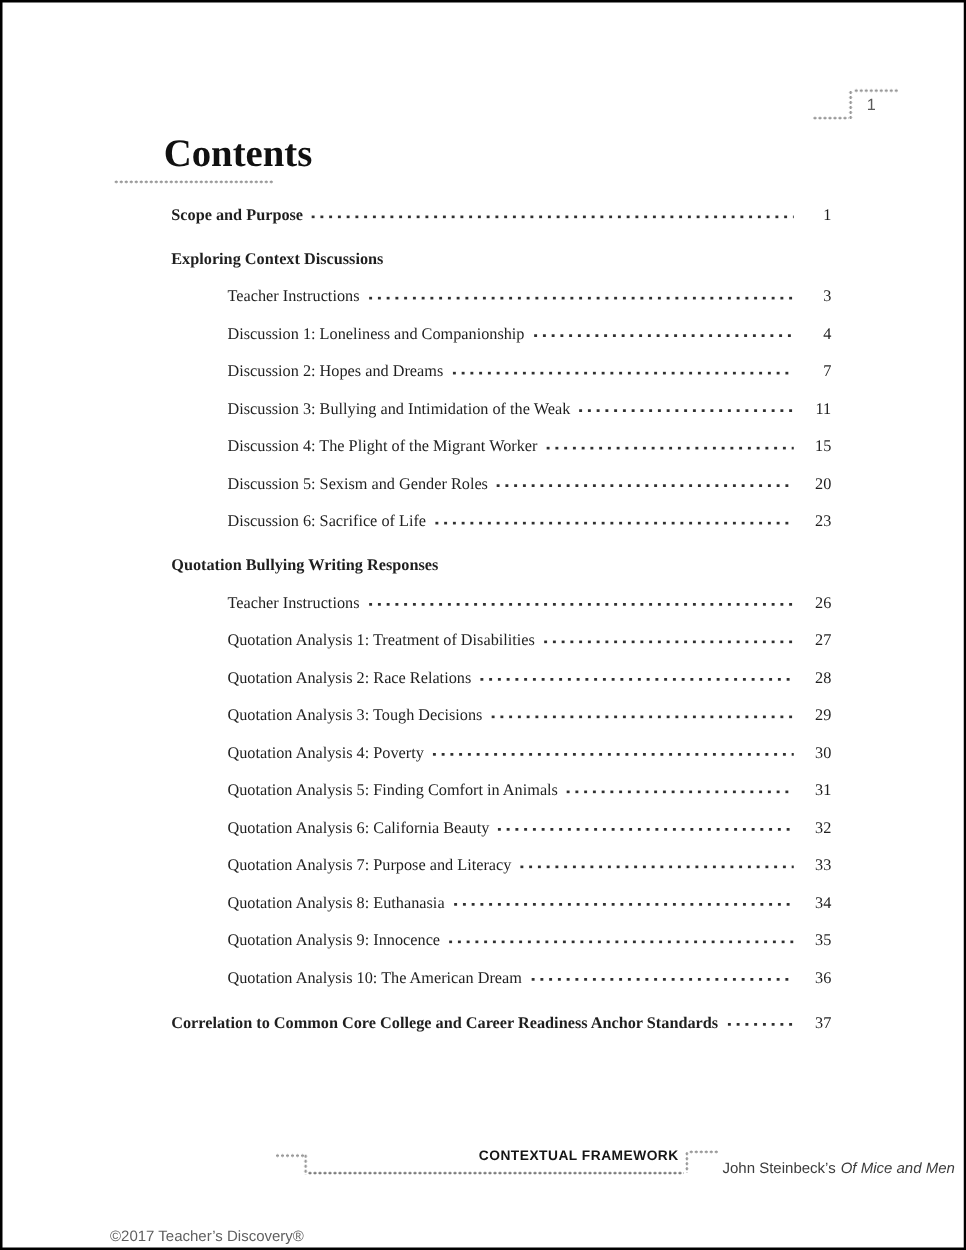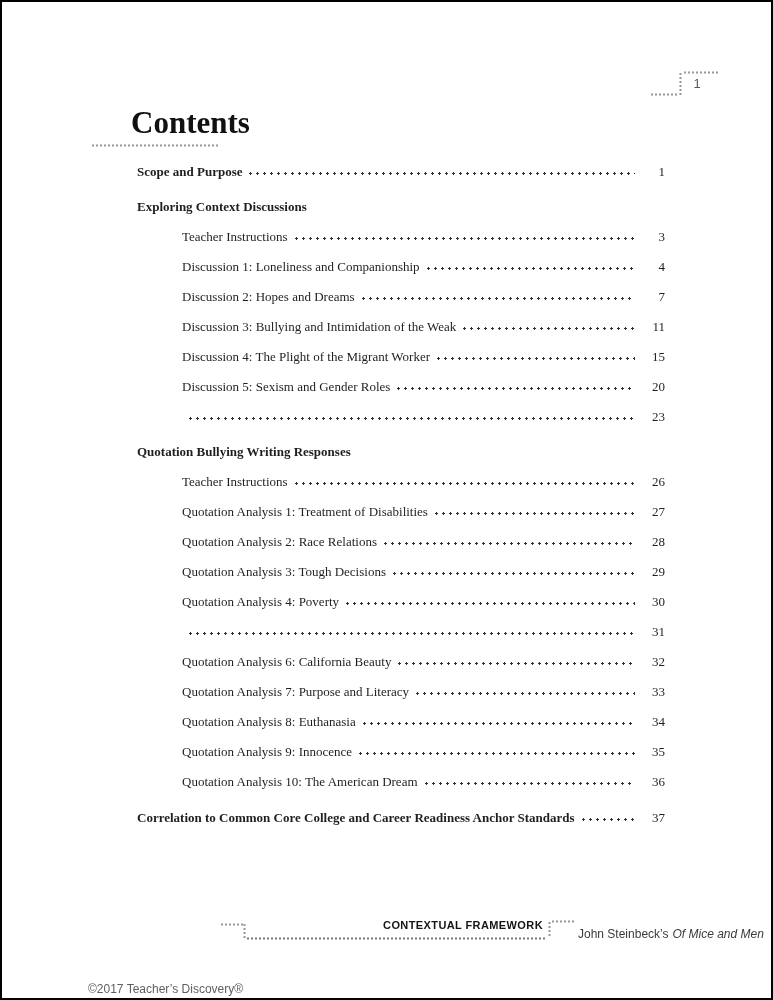--- a/index.html
+++ b/index.html
@@ -177,20 +177,21 @@
       <span class="toc-page">15</span>
     </div>
 
     <div class="toc-row indent">
       <span class="toc-label">Discussion 5: Sexism and Gender Roles</span>
       <span class="toc-dots"></span>
       <span class="toc-page">20</span>
     </div>
 
     <div class="toc-row indent">
+      <span class="toc-label">Discussion 6: Sacrifice of Life</span>
       <span class="toc-dots"></span>
       <span class="toc-page">23</span>
     </div>
 
     <div class="toc-row section bold">
       <span class="toc-label">Quotation Bullying Writing Responses</span>
 
     </div>
 
     <div class="toc-row indent">
@@ -217,20 +218,21 @@
       <span class="toc-page">29</span>
     </div>
 
     <div class="toc-row indent">
       <span class="toc-label">Quotation Analysis 4: Poverty</span>
       <span class="toc-dots"></span>
       <span class="toc-page">30</span>
     </div>
 
     <div class="toc-row indent">
+      <span class="toc-label">Quotation Analysis 5: Finding Comfort in Animals</span>
       <span class="toc-dots"></span>
       <span class="toc-page">31</span>
     </div>
 
     <div class="toc-row indent">
       <span class="toc-label">Quotation Analysis 6: California Beauty</span>
       <span class="toc-dots"></span>
       <span class="toc-page">32</span>
     </div>
 

